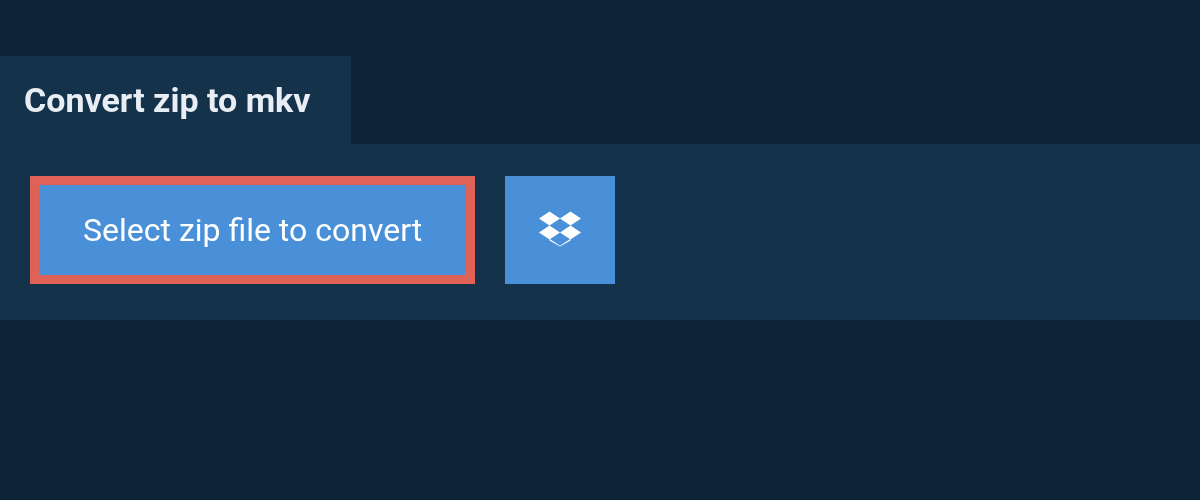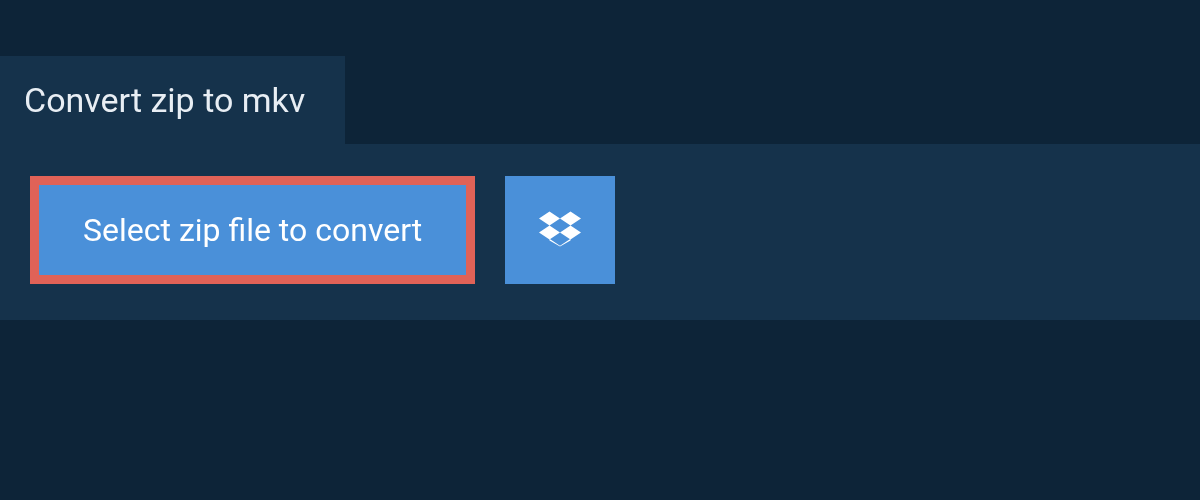--- a/index.html
+++ b/index.html
@@ -16,21 +16,21 @@
     }
     .header-tab {
       background: #15324b;
       display: inline-block;
       padding: 24px 40px 24px 24px;
       margin-top: 56px;
     }
     .header-title {
       color: #e8eef4;
       font-size: 34px;
-      font-weight: 400;
+      font-weight: 700;
     }
     .panel {
       background: #15324b;
       width: 100%;
       padding: 32px 30px 36px 30px;
     }
     .button-row {
       display: flex;
       gap: 30px;
       align-items: stretch;

